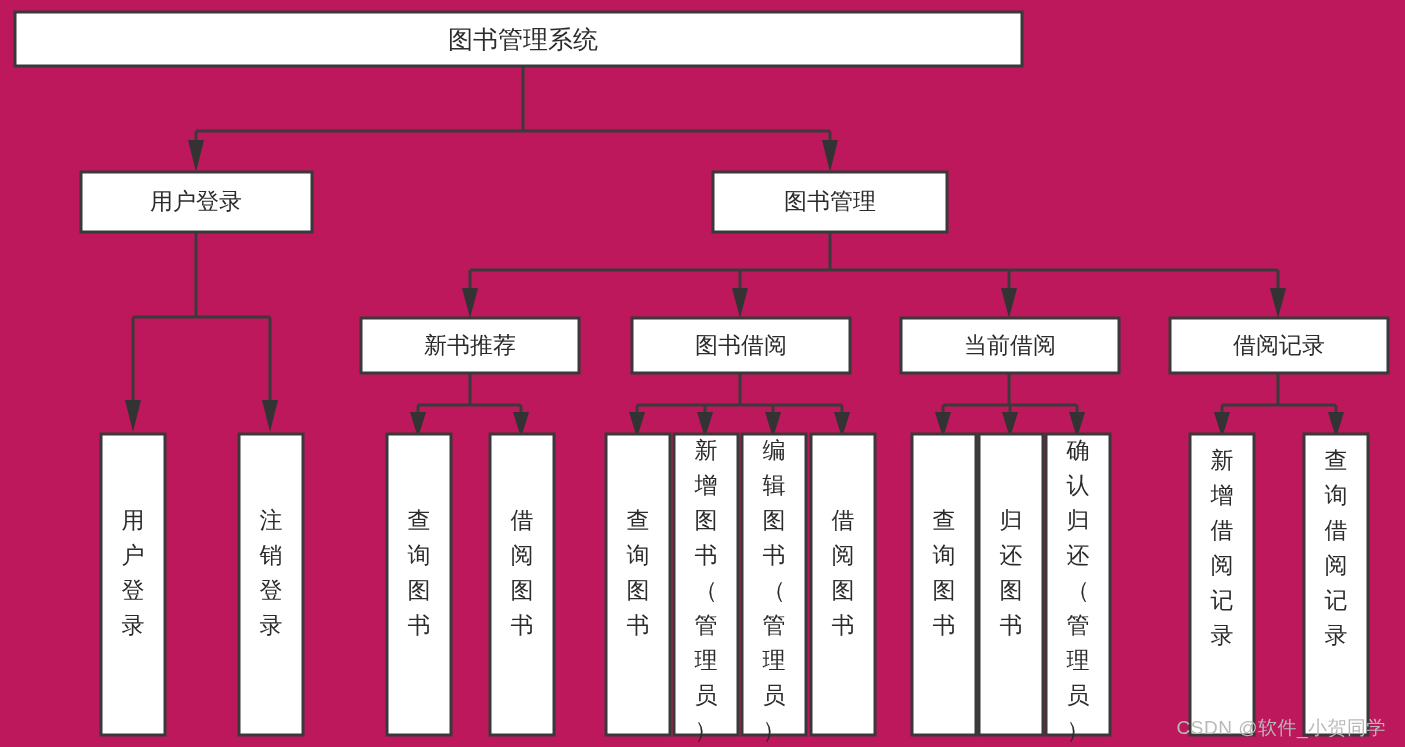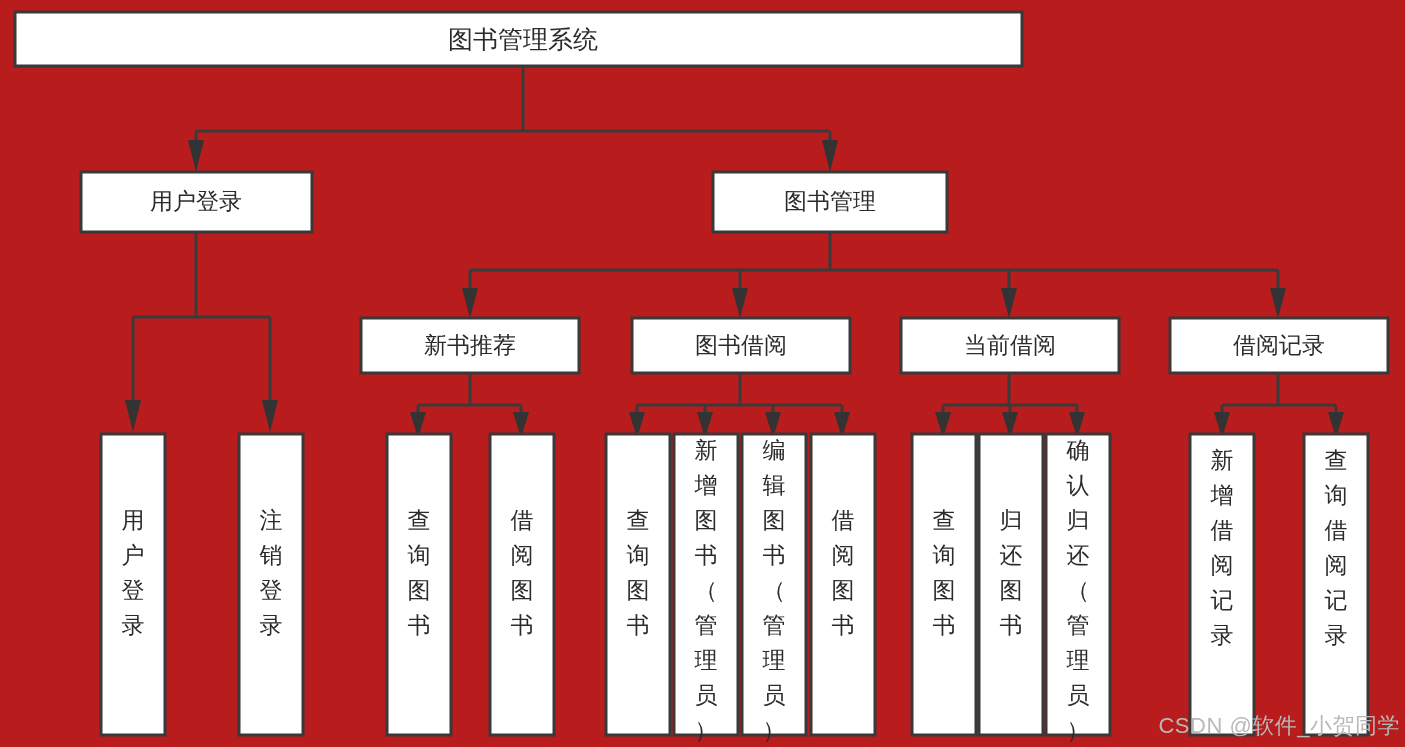--- a/index.html
+++ b/index.html
@@ -8,21 +8,21 @@
     padding: 0;
     background: #ffffff;
   }
   body {
     font-family: "Liberation Sans", "DejaVu Sans", sans-serif;
   }
   #diagram-root {
     position: relative;
     width: 1405px;
     height: 747px;
-    background: #b91c1c;
+    background: #be185d;
     overflow: hidden;
   }
   svg.diagram-canvas {
     position: absolute;
     top: 0;
     left: 0;
     width: 1405px;
     height: 747px;
     display: block;
   }
@@ -55,24 +55,24 @@
     text-anchor: middle;
   }
   .node-label-vertical tspan {
     text-anchor: middle;
   }
   .title-label {
     font-size: 25px;
   }
   .watermark-text {
     position: absolute;
-    right: 5px;
+    right: 19px;
     bottom: 6px;
     font-family: "Liberation Sans", "DejaVu Sans", sans-serif;
-    font-size: 22px;
+    font-size: 19px;
     color: #b9b9b9;
     white-space: nowrap;
     letter-spacing: 0.5px;
     pointer-events: none;
     margin-left: 12px;
   }
 </style>
 </head>
 <body>
 

